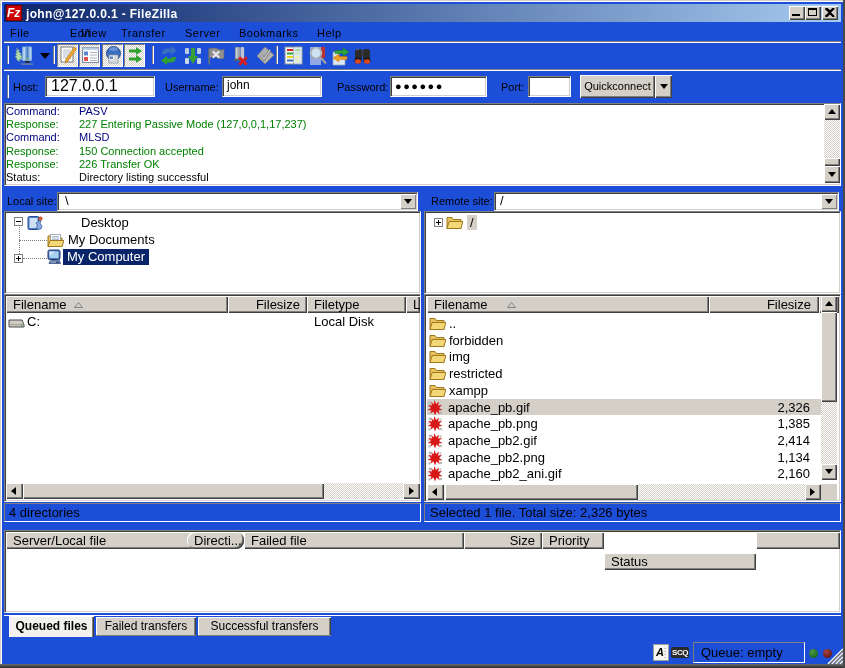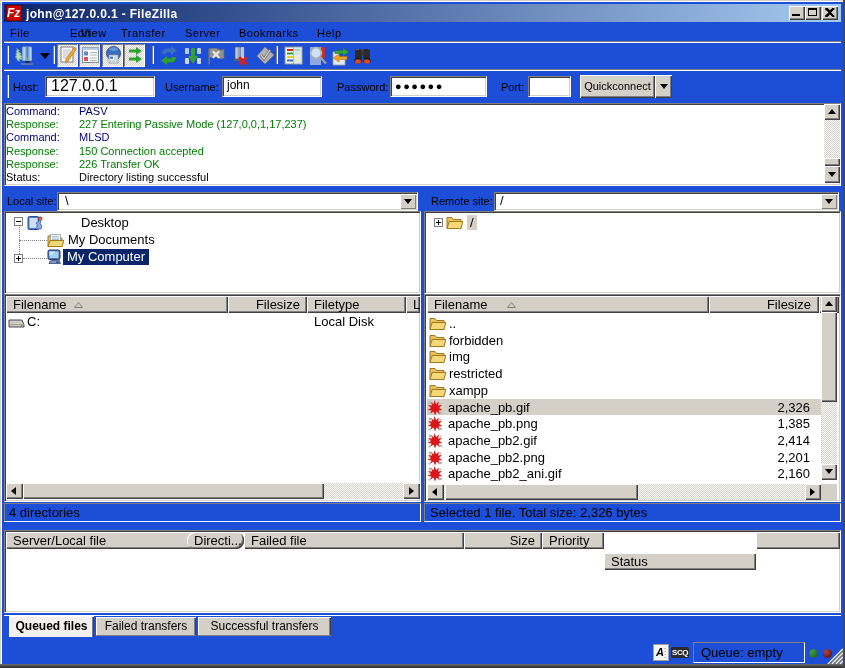--- a/index.html
+++ b/index.html
@@ -400,21 +400,21 @@
             <use href="#splat"></use>
           </svg>
           <span class="abs" style="left:21px;top:1px;">apache_pb2.gif</span>
           <span class="abs" style="right:11px;top:1px;">2,414</span>
         </div>
     <div class="abs" style="top:133.6px;width:394px;height:16.7px;">
           <svg class="abs" style="left:0px;top:1px;" width="16" height="16">
             <use href="#splat"></use>
           </svg>
           <span class="abs" style="left:21px;top:1px;">apache_pb2.png</span>
-          <span class="abs" style="right:11px;top:1px;">2,201</span>
+          <span class="abs" style="right:11px;top:1px;">1,134</span>
         </div>
     <div class="abs" style="top:150.3px;width:394px;height:16.7px;">
           <svg class="abs" style="left:0px;top:1px;" width="16" height="16">
             <use href="#splat"></use>
           </svg>
           <span class="abs" style="left:21px;top:1px;">apache_pb2_ani.gif</span>
           <span class="abs" style="right:11px;top:1px;">2,160</span>
         </div>
   </div>
 

